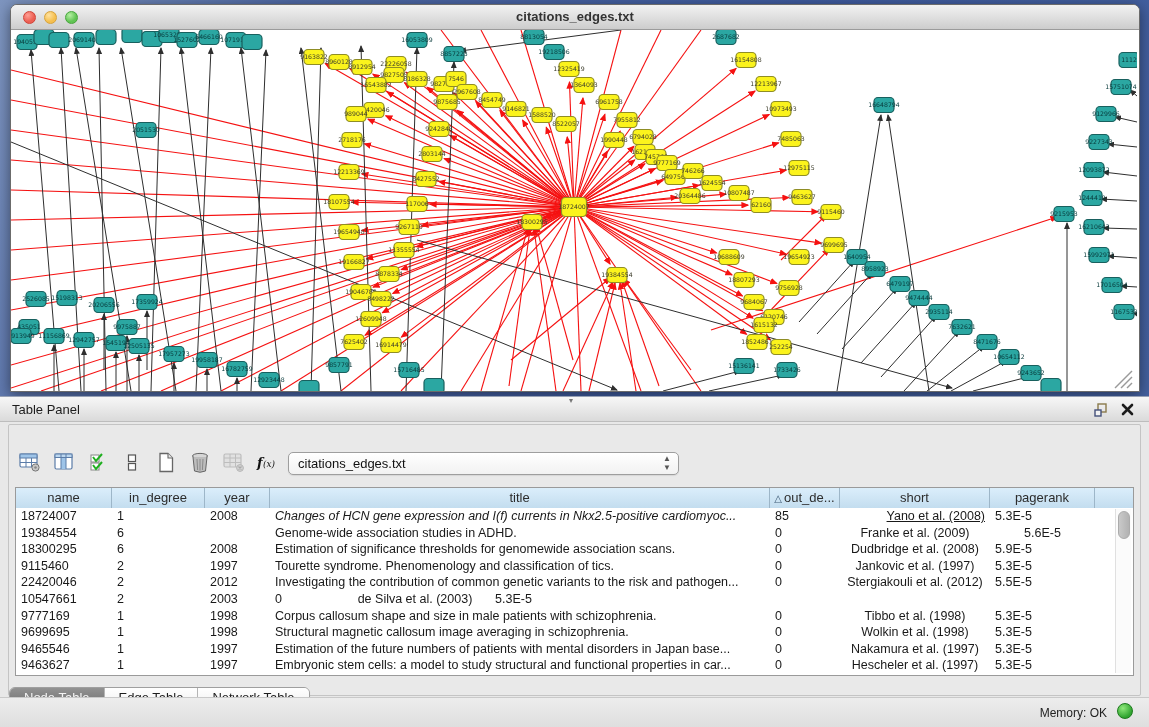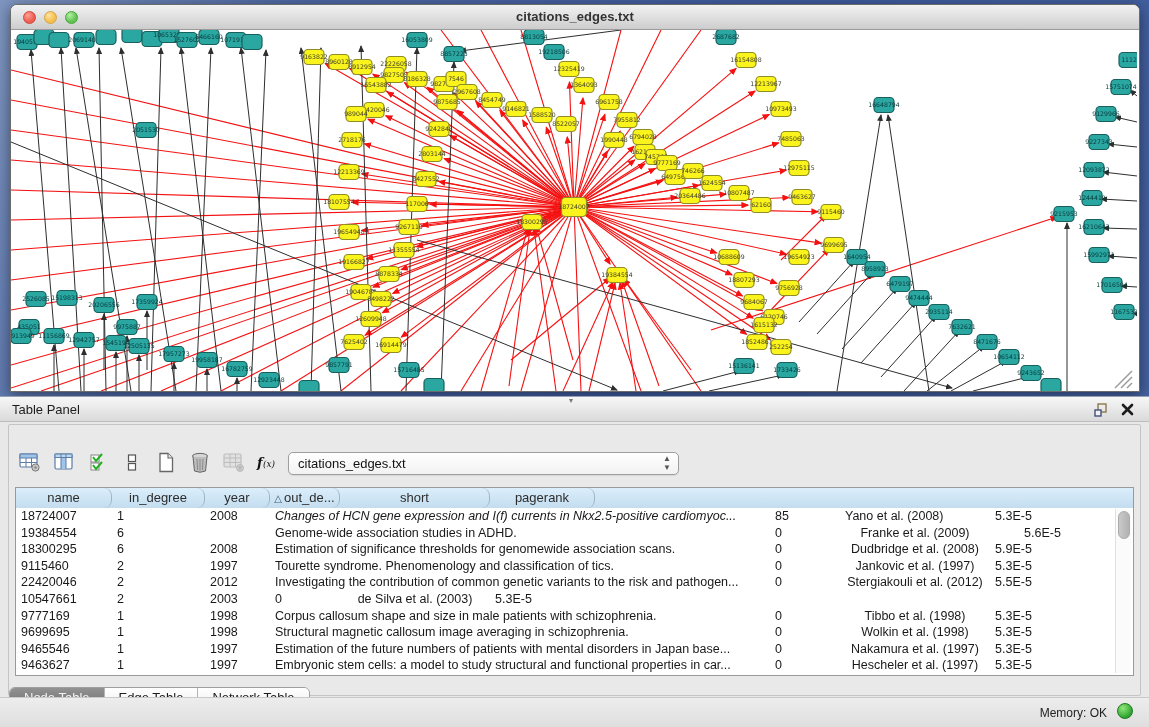--- a/index.html
+++ b/index.html
@@ -72,21 +72,21 @@
     font-size:8px;color:#555;}
   
   .table{
     position:absolute;left:6px;top:62px;width:1119px;height:189px;box-sizing:border-box;
     border:1px solid #9a9a9a;background:#fff;overflow:hidden;
   }
   .thead{display:flex;height:20px;background:linear-gradient(#dbeefb,#c3ddef);border-bottom:1px solid #8fa8ba;}
   .th{
     box-sizing:border-box;border-right:1px solid #9db6c8;
     font-size:13px;color:#2c2c2c;text-align:center;line-height:19px;
-    overflow:hidden;white-space:nowrap;border-radius:8px;
+    overflow:hidden;white-space:nowrap;
   }
   .sort-tri{font-size:10px;color:#44607a;margin-right:2px;}
   .tbody{position:absolute;left:0;top:20px;right:0;bottom:0;background:#fff;}
   .trow{display:flex;height:16.6px;font-size:12.5px;color:#191919;}
   .td{box-sizing:border-box;padding:0 5px;white-space:nowrap;overflow:hidden;line-height:16.6px;}
   .scrollbar{
     position:absolute;right:2px;top:21px;bottom:2px;width:15px;
     background:#fbfbfb;border-left:1px solid #e0e0e0;
   }
   .scroll-thumb{
@@ -908,32 +908,33 @@
         <span>▲</span>
         <span>▼</span>
       </span>
   </div>
 
   <div class="table">
     <div class="thead" id="thead">
         <div class="th" style="width: 96px;"><span>name</span></div>
         <div class="th" style="width: 93px;"><span>in_degree</span></div>
         <div class="th" style="width: 65px;"><span>year</span></div>
+        <div class="th" style="width: 500px;"><span>title</span></div>
         <div class="th" style="width: 70px;"><span class="sort-tri">△</span><span>out_de...</span></div>
         <div class="th" style="width: 150px;"><span>short</span></div>
         <div class="th" style="width: 105px;"><span>pagerank</span></div>
       </div>
     <div class="tbody" id="tbody">
         <div class="trow">
           <div class="td" style="width: 96px; text-align: left;">18724007</div>
           <div class="td" style="width: 93px; text-align: left;">1</div>
           <div class="td" style="width: 65px; text-align: left;">2008</div>
           <div class="td" style="width: 500px; text-align: left; font-style: italic;">Changes of HCN gene expression and I(f) currents in Nkx2.5-positive cardiomyoc...</div>
           <div class="td" style="width: 70px; text-align: left;">85</div>
-          <div class="td" style="width: 150px; text-align: left;">Yano et al. (2008)</div>
+          <div class="td" style="width: 150px; text-align: right; text-decoration: underline;">Yano et al. (2008)</div>
           <div class="td" style="width: 105px; text-align: left;">5.3E-5</div>
         </div>
         <div class="trow">
           <div class="td" style="width: 96px; text-align: left;">19384554</div>
           <div class="td" style="width: 93px; text-align: left;">6</div>
           <div class="td" style="width: 65px; text-align: left; margin-top: 48px;">2009</div>
           <div class="td" style="width: 500px; text-align: left;">Genome-wide association studies in ADHD.</div>
           <div class="td" style="width: 70px; text-align: left;">0</div>
           <div class="td" style="width: 150px; text-align: center;">Franke et al. (2009)</div>
           <div class="td" style="width: 105px; text-align: center;">5.6E-5</div>

